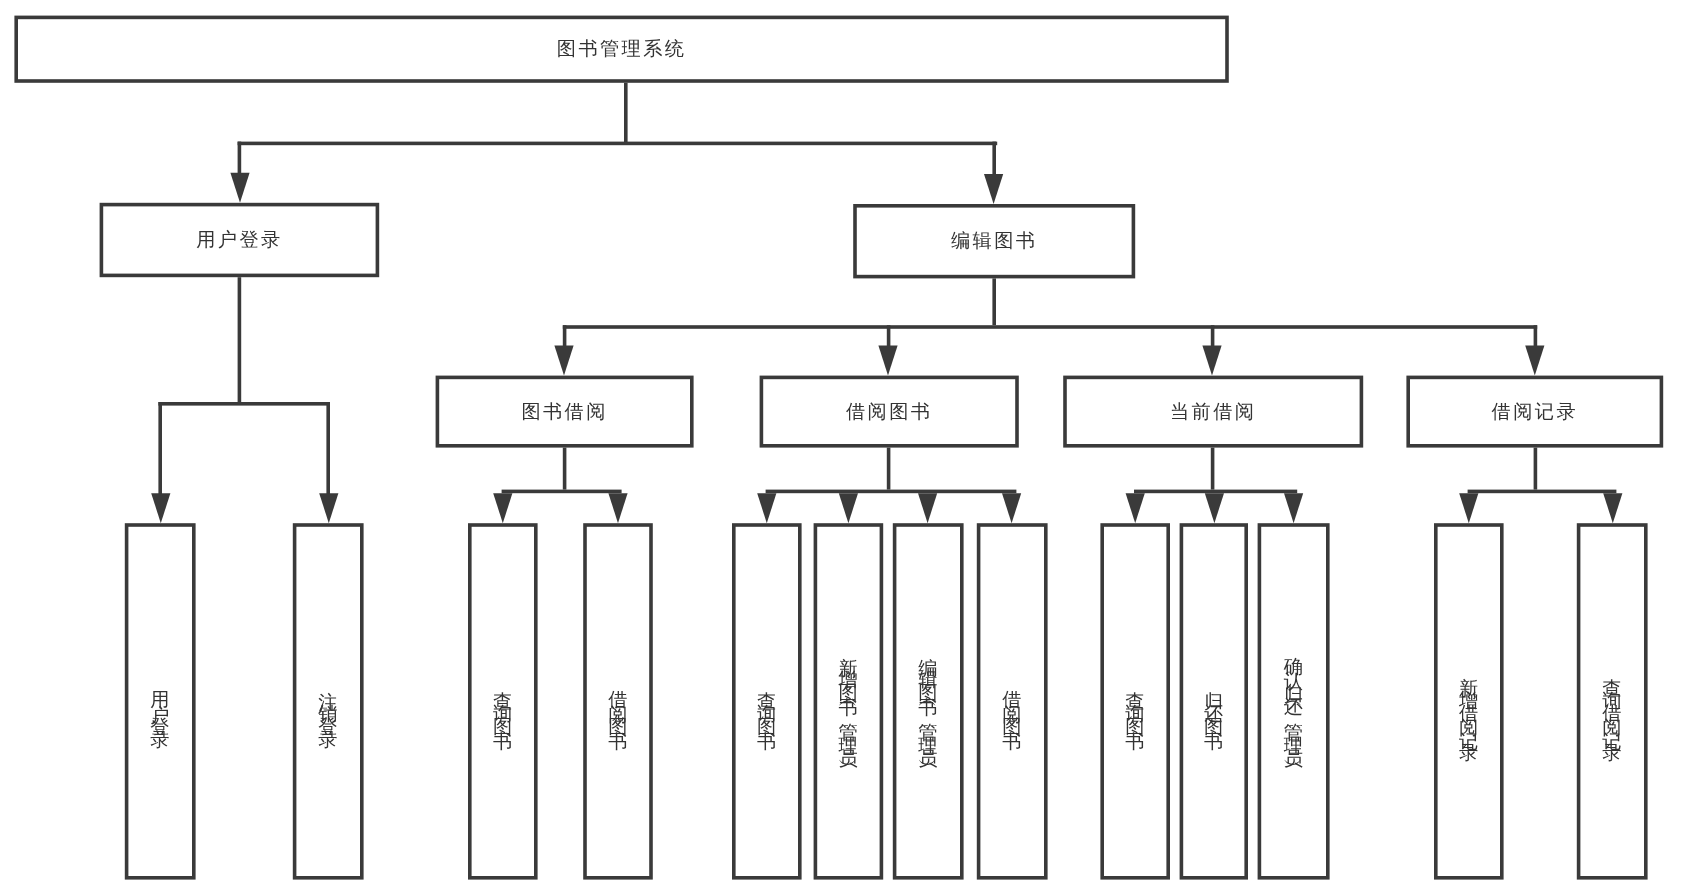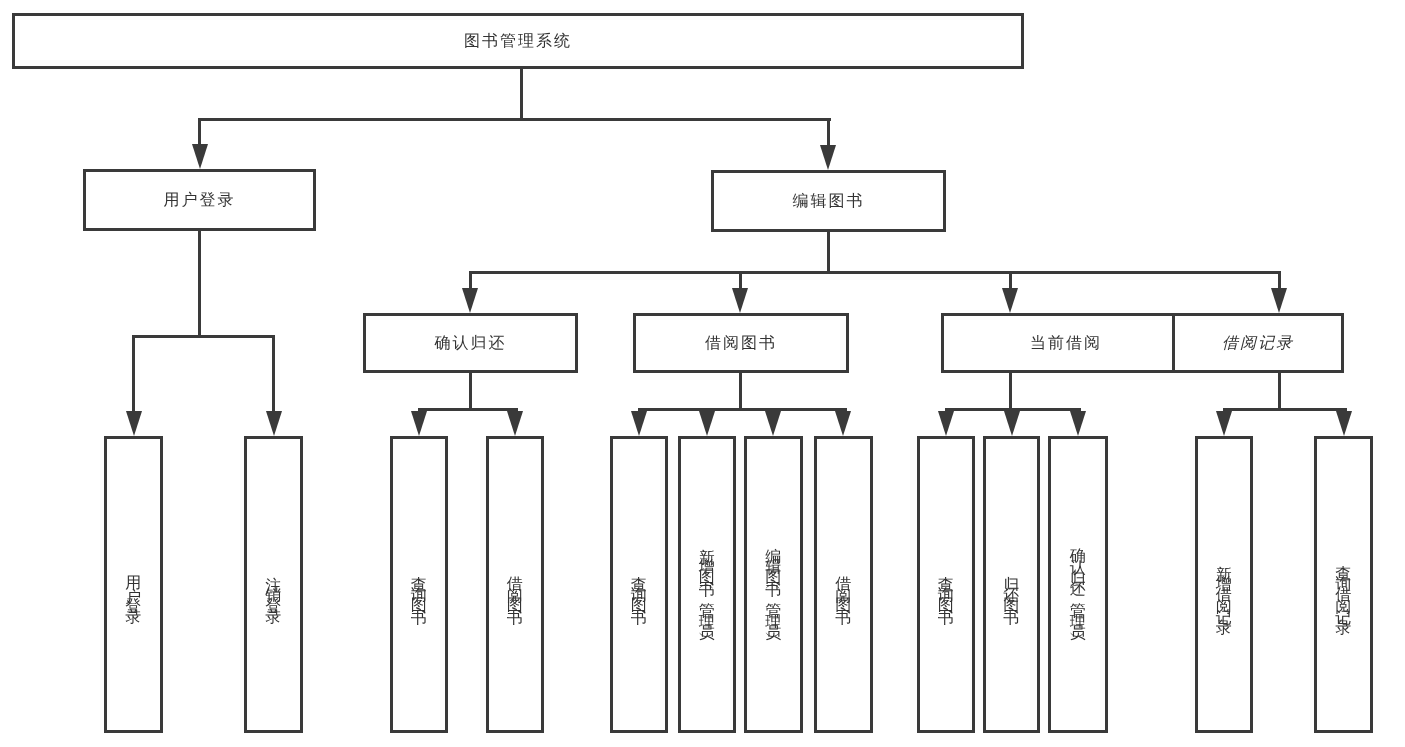--- a/index.html
+++ b/index.html
@@ -84,29 +84,29 @@
   <div class="line" style="left:469px; top:271px; width:3px; height:21px;"></div>
   <div class="line" style="left:739px; top:271px; width:3px; height:21px;"></div>
   <div class="line" style="left:1009px; top:271px; width:3px; height:21px;"></div>
   <div class="line" style="left:1278px; top:271px; width:3px; height:21px;"></div>
   <div class="arrow" style="left:462px; top:288px;"></div>
   <div class="arrow" style="left:732px; top:288px;"></div>
   <div class="arrow" style="left:1002px; top:288px;"></div>
   <div class="arrow" style="left:1271px; top:288px;"></div>
 
   <div class="box" style="left:363px; top:313px; width:215px; height:60px;">
-    <span class="lbl">确认归还</span>
+    <span class="lbl">图书借阅</span>
   </div>
   <div class="box" style="left:633px; top:313px; width:216px; height:60px;">
     <span class="lbl">借阅图书</span>
   </div>
-  <div class="box" style="left:941px; top:313px; width:250px; height:60px;">
+  <div class="box" style="left:886px; top:313px; width:250px; height:60px;">
     <span class="lbl">当前借阅</span>
   </div>
-  <div class="box" style="left:1172px; top:313px; width:172px; height:60px;font-style:italic;">
+  <div class="box" style="left:1172px; top:313px; width:214px; height:60px;">
     <span class="lbl">借阅记录</span>
   </div>
 
   <div class="line" style="left:469px; top:373px; width:3px; height:35px;"></div>
   <div class="line" style="left:418px; top:408px; width:100px; height:3px;"></div>
   <div class="arrow" style="left:411px; top:411px;"></div>
   <div class="arrow" style="left:507px; top:411px;"></div>
 
   <div class="line" style="left:739px; top:373px; width:3px; height:35px;"></div>
   <div class="line" style="left:638px; top:408px; width:209px; height:3px;"></div>

